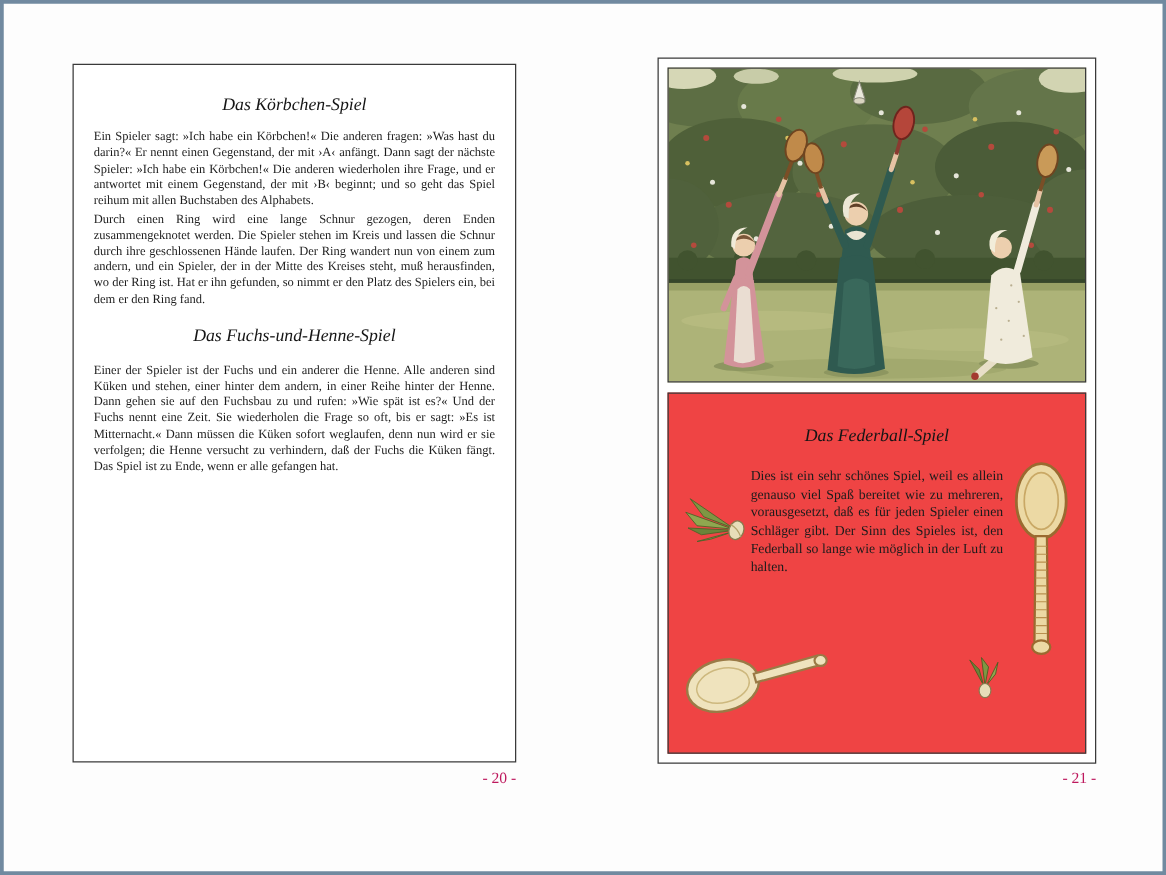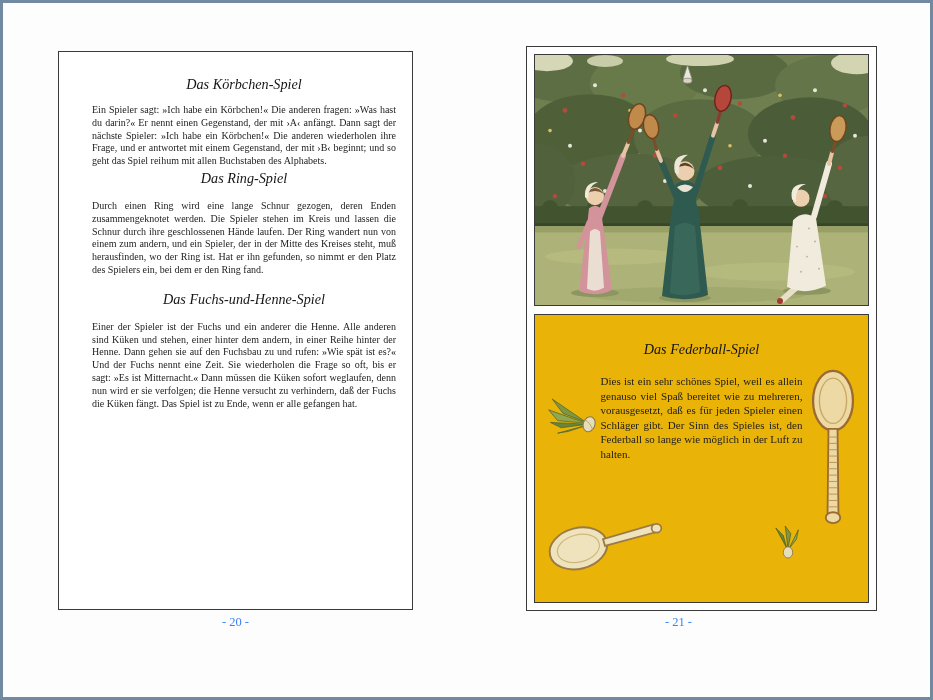--- a/index.html
+++ b/index.html
@@ -8,50 +8,50 @@
 
   .screen {
     position:relative; width:933px; height:700px;
     background:#fdfdfd; border:3px solid #718aa0; overflow:hidden;
   }
 
   .page {
     position:absolute; background:#ffffff; border:1px solid #3a3a3a;
     overflow:hidden;
   }
-  .page-left  { left:55px;  top:48px; width:355px; height:559px; padding:20px 16px 10px 33px; }
+  .page-left  { left:55px;  top:48px; width:355px; height:559px; padding:20px 16px 10px 16px; }
   .page-right { left:523px; top:43px; width:351px; height:565px; padding:7px; }
 
   .game-title {
     font-style:italic; font-weight:normal; font-size:14.2px;
     text-align:center; color:#151515;
   }
   .game-text {
     font-size:10px; line-height:1.28; text-align:justify;
     hyphens:auto; -webkit-hyphens:auto; letter-spacing:0px;
   }
   .section-1 .game-title { margin:4px 0 11px; }
   .section-1 .game-text  { margin-bottom:2px; }
   .section-2 .game-title { margin:2px 0 13px; }
   .section-2 .game-text  { margin-bottom:12px; }
   .section-3 .game-title { margin:14px 0 13px; }
 
   .pagenum {
-    position:absolute; text-align:center; font-size:12.5px; color:#3b82f6;
+    position:absolute; text-align:right; font-size:12.5px; color:#be185d;
   }
   .pagenum-left  { left:55px;  top:612px; width:355px; }
-  .pagenum-right { left:500px; top:612px; width:351px; }
+  .pagenum-right { left:523px; top:612px; width:351px; }
 
   .image-box {
     border:1px solid #3a3a3a; height:252px; margin-bottom:8px;
     overflow:hidden; background:#cfd2ae;
   }
   .image-box svg { display:block; width:100%; height:100%; }
 
-  .text-box { border:1px solid #3a3a3a; height:289px; position:relative; background:#eab308; }
+  .text-box { border:1px solid #3a3a3a; height:289px; position:relative; background:#ef4444; }
   .federball-title {
     font-style:italic; font-weight:normal; font-size:14.2px;
     text-align:center; margin-top:26px; color:#151515;
   }
   .federball-text {
     width:202px; margin:16px auto 0; text-align:justify;
     font-size:11px; line-height:1.32; hyphens:auto; -webkit-hyphens:auto;
   }
 
   .illu { position:absolute; }
@@ -65,21 +65,20 @@
 <body>
 
 <div class="screen">
 
   <div class="page page-left">
     <div class="section section-1">
       <h3 class="game-title">Das Körbchen-Spiel</h3>
       <p class="game-text">Ein Spieler sagt: »Ich habe ein Körbchen!« Die anderen fragen: »Was hast du darin?« Er nennt einen Gegenstand, der mit ›A‹ anfängt. Dann sagt der nächste Spieler: »Ich habe ein Körbchen!« Die anderen wiederholen ihre Frage, und er antwortet mit einem Gegenstand, der mit ›B‹ beginnt; und so geht das Spiel reihum mit allen Buchstaben des Alphabets.</p>
     </div>
     <div class="section section-2">
-      <h3 class="game-title">Das Ring-Spiel</h3>
       <p class="game-text">Durch einen Ring wird eine lange Schnur gezogen, deren Enden zusammengeknotet werden. Die Spieler stehen im Kreis und lassen die Schnur durch ihre geschlossenen Hände laufen. Der Ring wandert nun von einem zum andern, und ein Spieler, der in der Mitte des Kreises steht, muß herausfinden, wo der Ring ist. Hat er ihn gefunden, so nimmt er den Platz des Spielers ein, bei dem er den Ring fand.</p>
     </div>
     <div class="section section-3">
       <h3 class="game-title">Das Fuchs-und-Henne-Spiel</h3>
       <p class="game-text">Einer der Spieler ist der Fuchs und ein anderer die Henne. Alle anderen sind Küken und stehen, einer hinter dem andern, in einer Reihe hinter der Henne. Dann gehen sie auf den Fuchsbau zu und rufen: »Wie spät ist es?« Und der Fuchs nennt eine Zeit. Sie wiederholen die Frage so oft, bis er sagt: »Es ist Mitternacht.« Dann müssen die Küken sofort weglaufen, denn nun wird er sie verfolgen; die Henne versucht zu verhindern, daß der Fuchs die Küken fängt. Das Spiel ist zu Ende, wenn er alle gefangen hat.</p>
     </div>
   </div>
   <div class="pagenum pagenum-left">- 20 -</div>
 
   <div class="page page-right">

